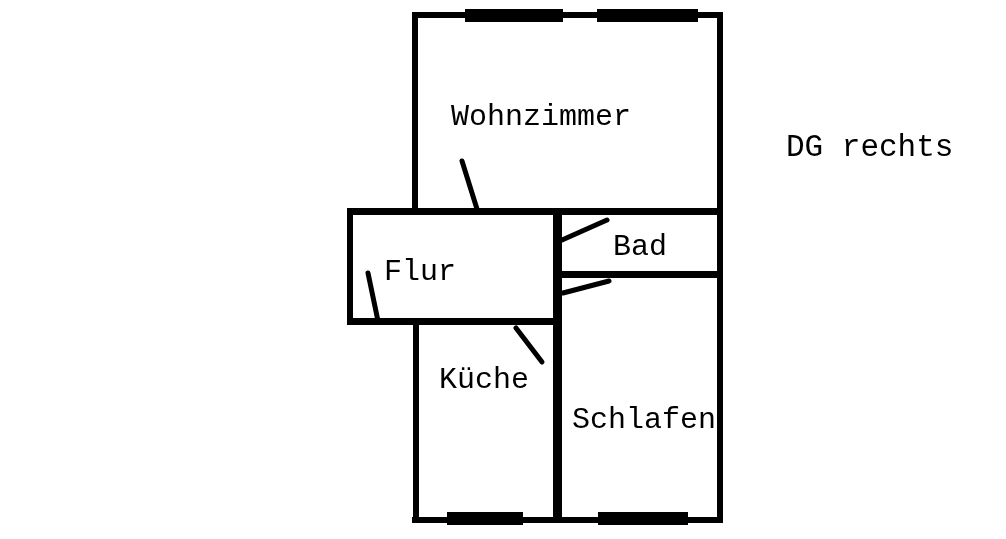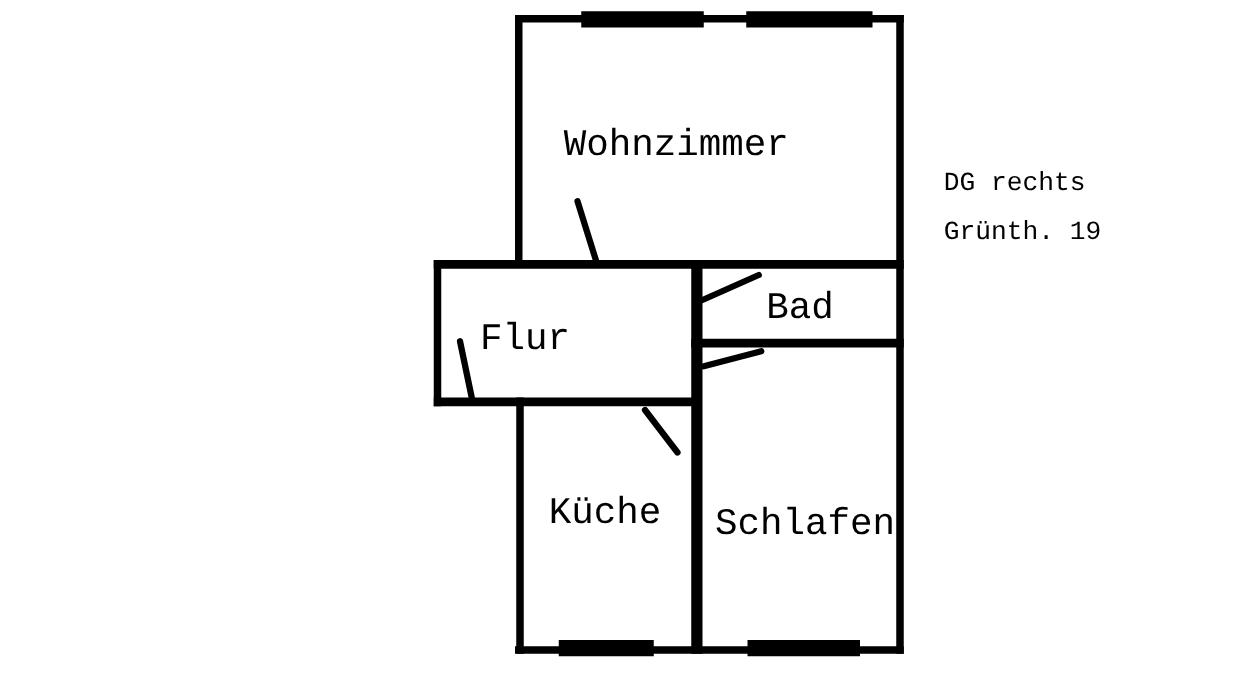--- a/index.html
+++ b/index.html
@@ -42,23 +42,23 @@
   .room-label {
     position: absolute;
     transform: translate(-50%, -50%);
     font-size: 30px;
     line-height: 1;
     color: var(--text-color, #000000);
     white-space: nowrap;
   }
   .annotation {
     position: absolute;
-    left: 755px;
+    left: 786px;
     top: 128px;
-    font-size: 21px;
+    font-size: 31px;
     line-height: 39px;
     color: var(--text-color, #000000);
     white-space: nowrap;
   }
 </style>
 </head>
 <body>
 
 <div class="canvas">
 
@@ -82,21 +82,20 @@
     <line x1="462" y1="161" x2="477" y2="209"></line>
     <line x1="562" y1="240" x2="607" y2="220"></line>
     <line x1="563" y1="293" x2="609" y2="281"></line>
     <line x1="368" y1="273" x2="378" y2="321"></line>
     <line x1="516" y1="328" x2="542" y2="362"></line>
   </svg>
 
   <div class="room-label" style="left:541px; top:117px;">Wohnzimmer</div>
   <div class="room-label" style="left:640px; top:247px;">Bad</div>
   <div class="room-label" style="left:420px; top:272px;">Flur</div>
-  <div class="room-label" style="left:484px; top:380px;margin-top:31px;">Küche</div>
+  <div class="room-label" style="left:484px; top:380px;">Küche</div>
   <div class="room-label" style="left:644px; top:380px;margin-top:40px;">Schlafen</div>
 
   <div class="annotation">
     <div>DG rechts</div>
-    <div>Grünth. 19</div>
   </div>
 
 </div>
 
 </body></html>

